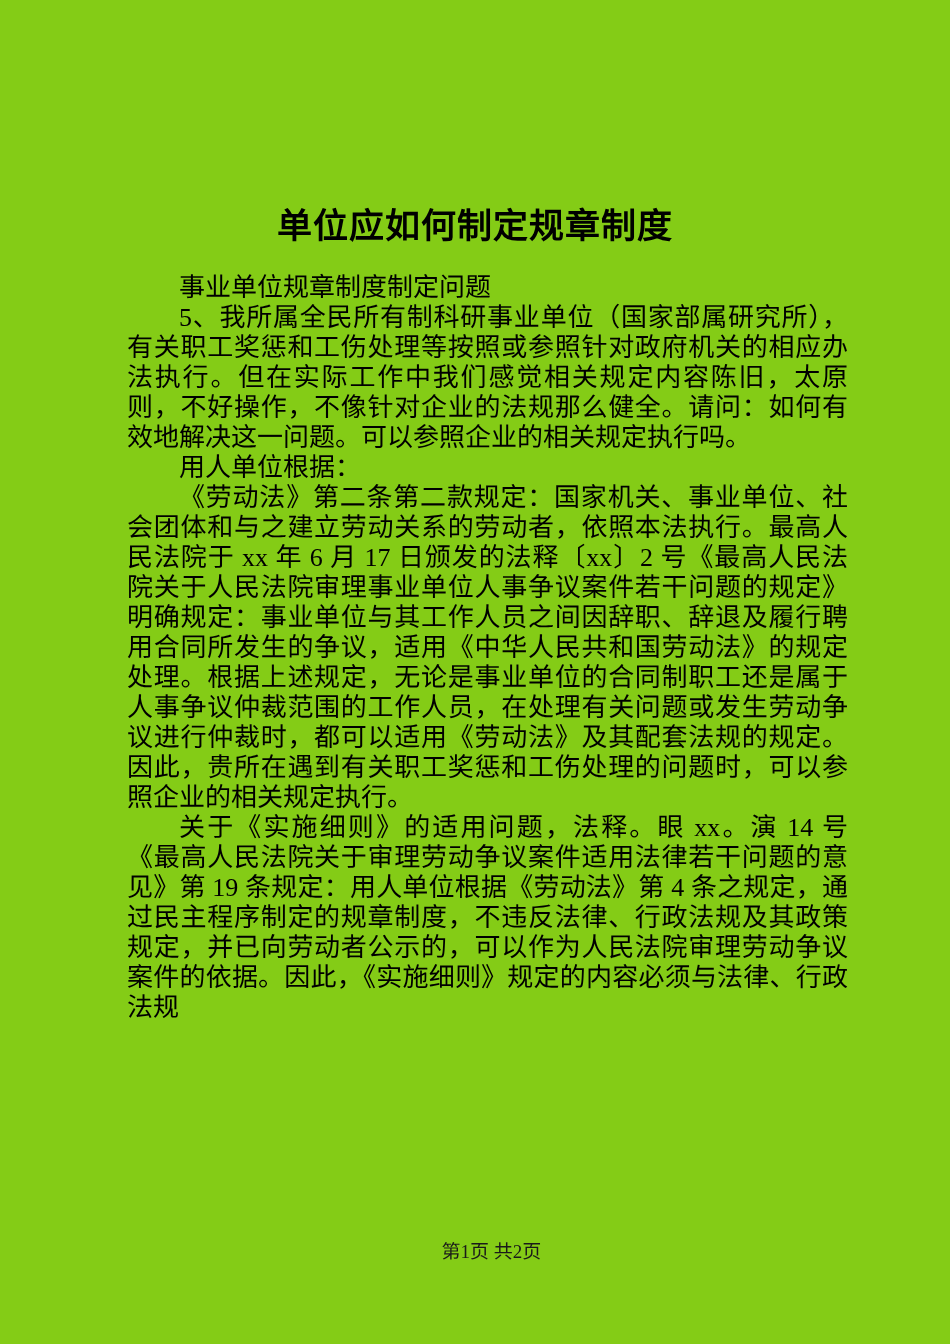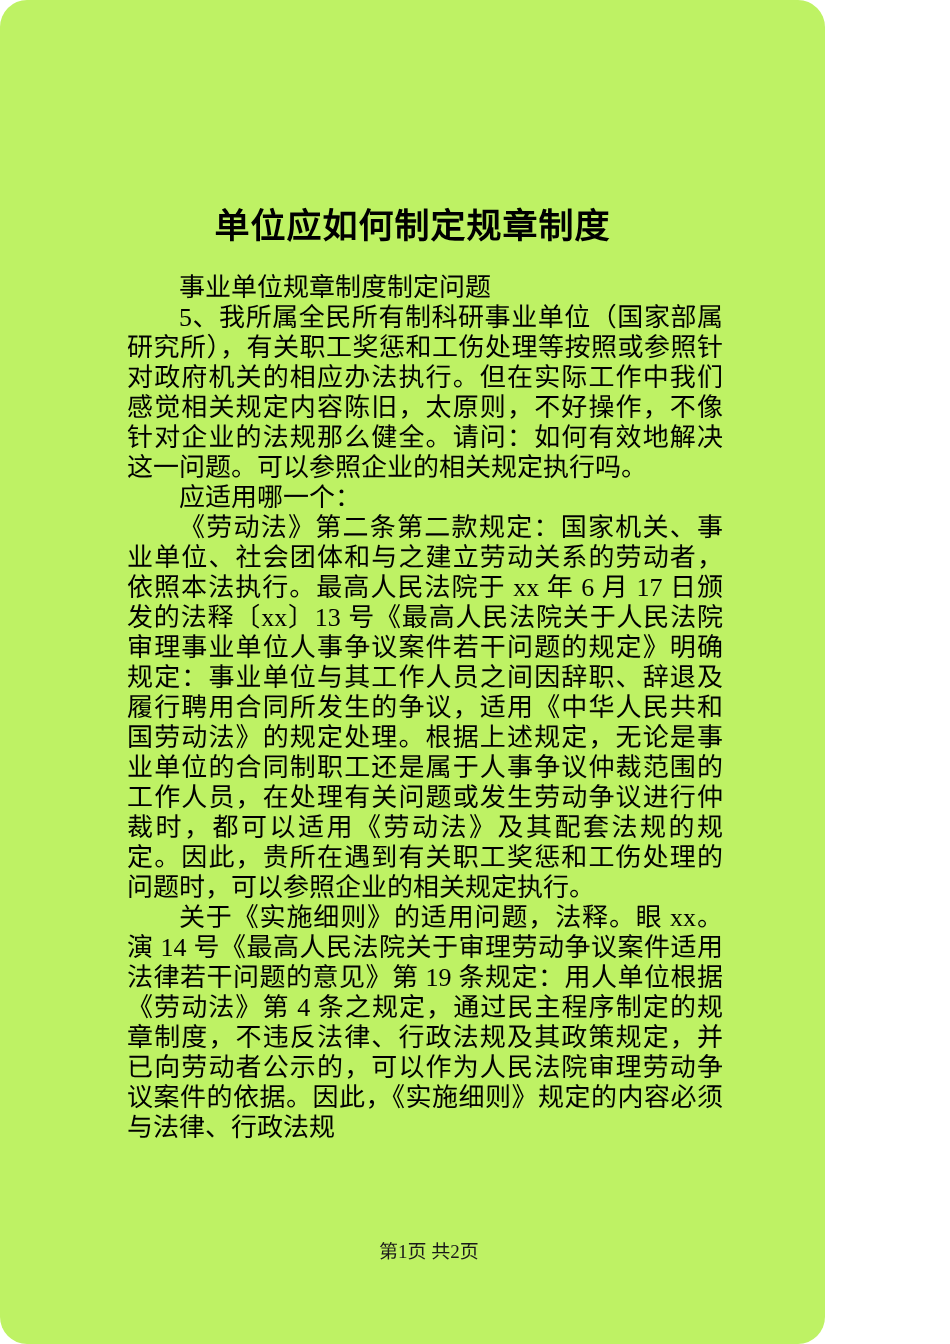--- a/index.html
+++ b/index.html
@@ -8,25 +8,24 @@
     background: #ffffff;
   }
   body {
     width: 950px;
     height: 1344px;
     font-family: "Liberation Serif", "DejaVu Serif", serif;
     color: #000000;
   }
   .page {
     position: relative;
-    width: 825px;
+    width: 950px;
     height: 1344px;
-    background: #bef264;
+    background: #84cc16;
     overflow: hidden;
-    border-radius: 27px;
   }
   .doc-title {
     padding-top: 181px;
     text-align: center;
     font-size: 35px;
     line-height: 45px;
     font-weight: 700;
     letter-spacing: 1px;
   }
   .content {
@@ -57,20 +56,20 @@
 </head>
 <body>
 
 <div class="page">
 
   <h1 class="doc-title">单位应如何制定规章制度</h1>
 
   <div class="content">
     <p class="para">事业单位规章制度制定问题</p>
     <p class="para">5、我所属全民所有制科研事业单位（国家部属研究所），有关职工奖惩和工伤处理等按照或参照针对政府机关的相应办法执行。但在实际工作中我们感觉相关规定内容陈旧，太原则，不好操作，不像针对企业的法规那么健全。请问：如何有效地解决这一问题。可以参照企业的相关规定执行吗。</p>
-    <p class="para">应适用哪一个：</p>
-    <p class="para">《劳动法》第二条第二款规定：国家机关、事业单位、社会团体和与之建立劳动关系的劳动者，依照本法执行。最高人民法院于 xx 年 6 月 17 日颁发的法释〔xx〕13 号《最高人民法院关于人民法院审理事业单位人事争议案件若干问题的规定》明确规定：事业单位与其工作人员之间因辞职、辞退及履行聘用合同所发生的争议，适用《中华人民共和国劳动法》的规定处理。根据上述规定，无论是事业单位的合同制职工还是属于人事争议仲裁范围的工作人员，在处理有关问题或发生劳动争议进行仲裁时，都可以适用《劳动法》及其配套法规的规定。因此，贵所在遇到有关职工奖惩和工伤处理的问题时，可以参照企业的相关规定执行。</p>
+    <p class="para">用人单位根据：</p>
+    <p class="para">《劳动法》第二条第二款规定：国家机关、事业单位、社会团体和与之建立劳动关系的劳动者，依照本法执行。最高人民法院于 xx 年 6 月 17 日颁发的法释〔xx〕2 号《最高人民法院关于人民法院审理事业单位人事争议案件若干问题的规定》明确规定：事业单位与其工作人员之间因辞职、辞退及履行聘用合同所发生的争议，适用《中华人民共和国劳动法》的规定处理。根据上述规定，无论是事业单位的合同制职工还是属于人事争议仲裁范围的工作人员，在处理有关问题或发生劳动争议进行仲裁时，都可以适用《劳动法》及其配套法规的规定。因此，贵所在遇到有关职工奖惩和工伤处理的问题时，可以参照企业的相关规定执行。</p>
     <p class="para">关于《实施细则》的适用问题，法释。眼 xx。演 14 号《最高人民法院关于审理劳动争议案件适用法律若干问题的意见》第 19 条规定：用人单位根据《劳动法》第 4 条之规定，通过民主程序制定的规章制度，不违反法律、行政法规及其政策规定，并已向劳动者公示的，可以作为人民法院审理劳动争议案件的依据。因此，《实施细则》规定的内容必须与法律、行政法规</p>
   </div>
 
   <div class="footer">第1页 共2页</div>
 
 </div>
 
 </body></html>

